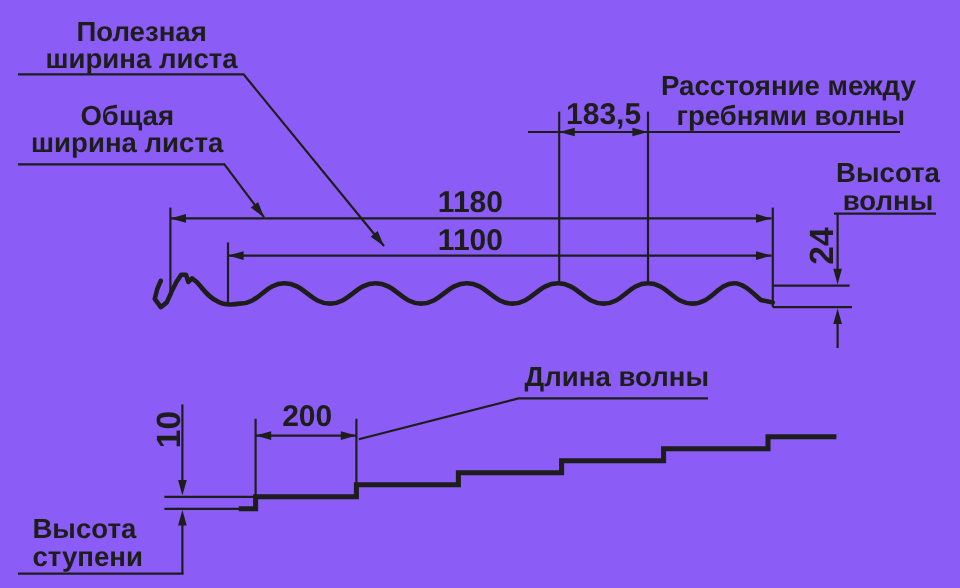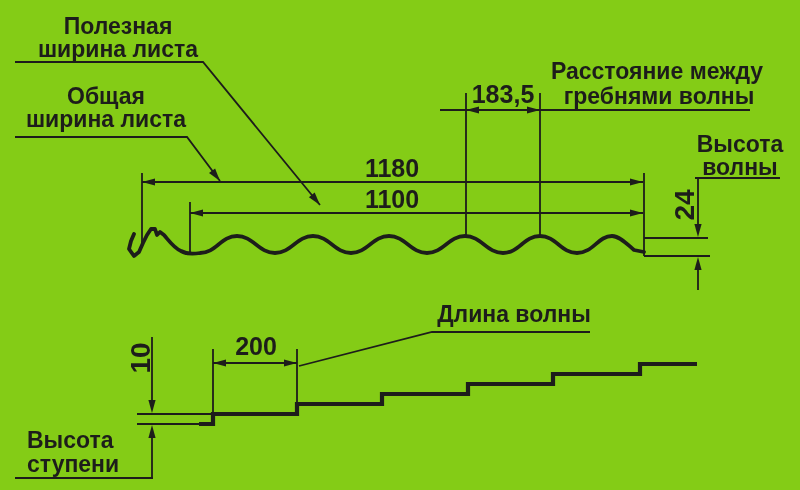--- a/index.html
+++ b/index.html
@@ -4,21 +4,21 @@
 <style>
   html, body {
     margin: 0;
     padding: 0;
     background: #ffffff;
   }
   .stage {
     position: relative;
     width: 800px;
     height: 490px;
-    background: #84cc16;
+    background: #8b5cf6;
     overflow: hidden;
   }
   svg { display: block; }
   .thin {
     stroke: #1d1d1b;
     stroke-width: 1.8;
     fill: none;
   }
   .thick {
     stroke: #1d1d1b;

